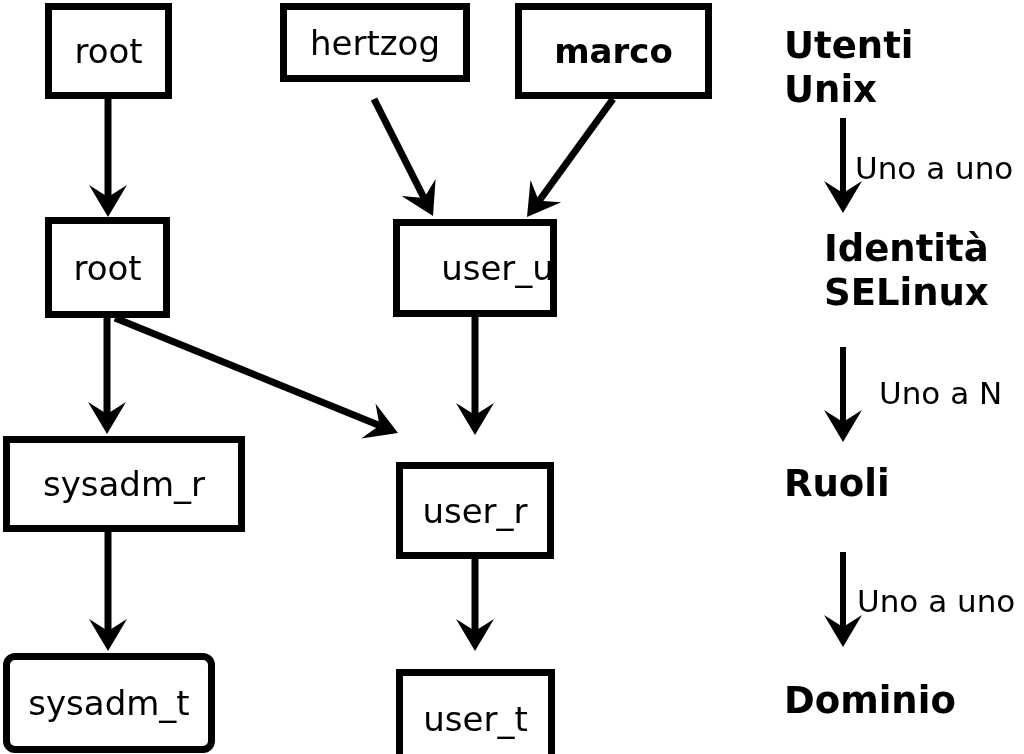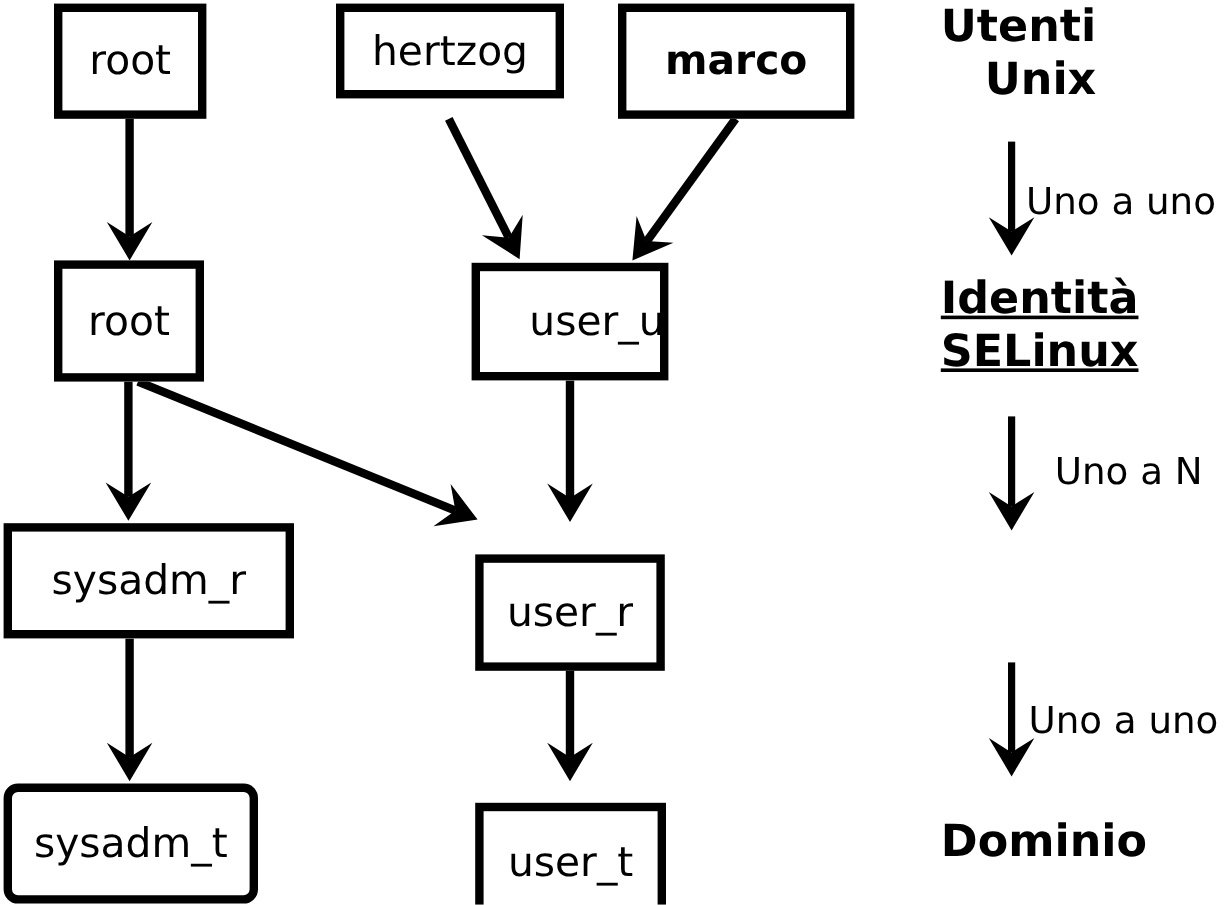--- a/index.html
+++ b/index.html
@@ -29,23 +29,23 @@
   #n-root-unix    { left:45px;  top:3px;   width:127px; height:96px; }
   #n-hertzog      { left:280px; top:3px;   width:190px; height:79px; }
   #n-marco        { left:515px; top:3px;   width:197px; height:96px;font-weight:bold; }
   #n-root-selinux { left:45px;  top:217px; width:125px; height:101px; }
   #n-user-u       { left:393px; top:219px; width:164px; height:98px;padding-left:45px; }
   #n-sysadm-r     { left:3px;   top:436px; width:242px; height:96px; }
   #n-user-r       { left:396px; top:437px; width:158px; height:97px;margin-top:25px; }
   #n-sysadm-t     { left:3px;   top:653px; width:212px; height:100px;border-radius:12px; }
   #n-user-t       { left:396px; top:653px; width:159px; height:99px;margin-top:16px; }
   
-  #lg-users    { left:784px; top:0;text-align:right; }
+  #lg-users    { left:784px; top:24px; }
   #lg-rel1     { left:855px; top:150px; }
-  #lg-identity { left:784px; top:227px;text-decoration:underline; }
+  #lg-identity { left:824px; top:227px; }
   #lg-rel2     { left:879px; top:375px; }
   #lg-roles    { left:784px; top:462px; }
   #lg-rel3     { left:857px; top:583px; }
   #lg-domain   { left:784px; top:679px; }
 </style>
 </head>
 <body>
 
 <div id="stage">
 
@@ -116,16 +116,17 @@
   <div class="node" id="n-user-r">user_r</div>
   <div class="node" id="n-sysadm-t">sysadm_t</div>
   <div class="node" id="n-user-t">user_t</div>
 
   <div class="legend-head" id="lg-users">Utenti
 Unix</div>
   <div class="legend-rel" id="lg-rel1">Uno a uno</div>
   <div class="legend-head" id="lg-identity">Identità
 SELinux</div>
   <div class="legend-rel" id="lg-rel2">Uno a N</div>
+  <div class="legend-head" id="lg-roles">Ruoli</div>
   <div class="legend-rel" id="lg-rel3">Uno a uno</div>
   <div class="legend-head" id="lg-domain">Dominio</div>
 
 </div>
 
 </body></html>

